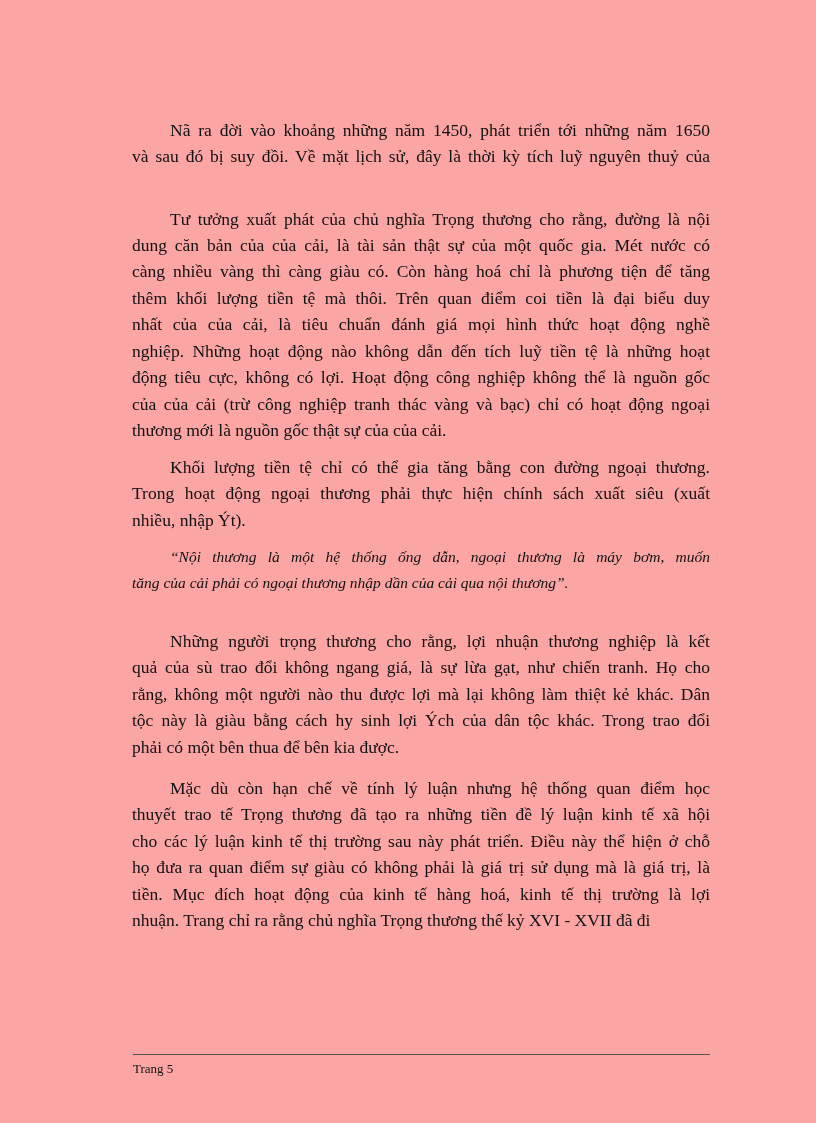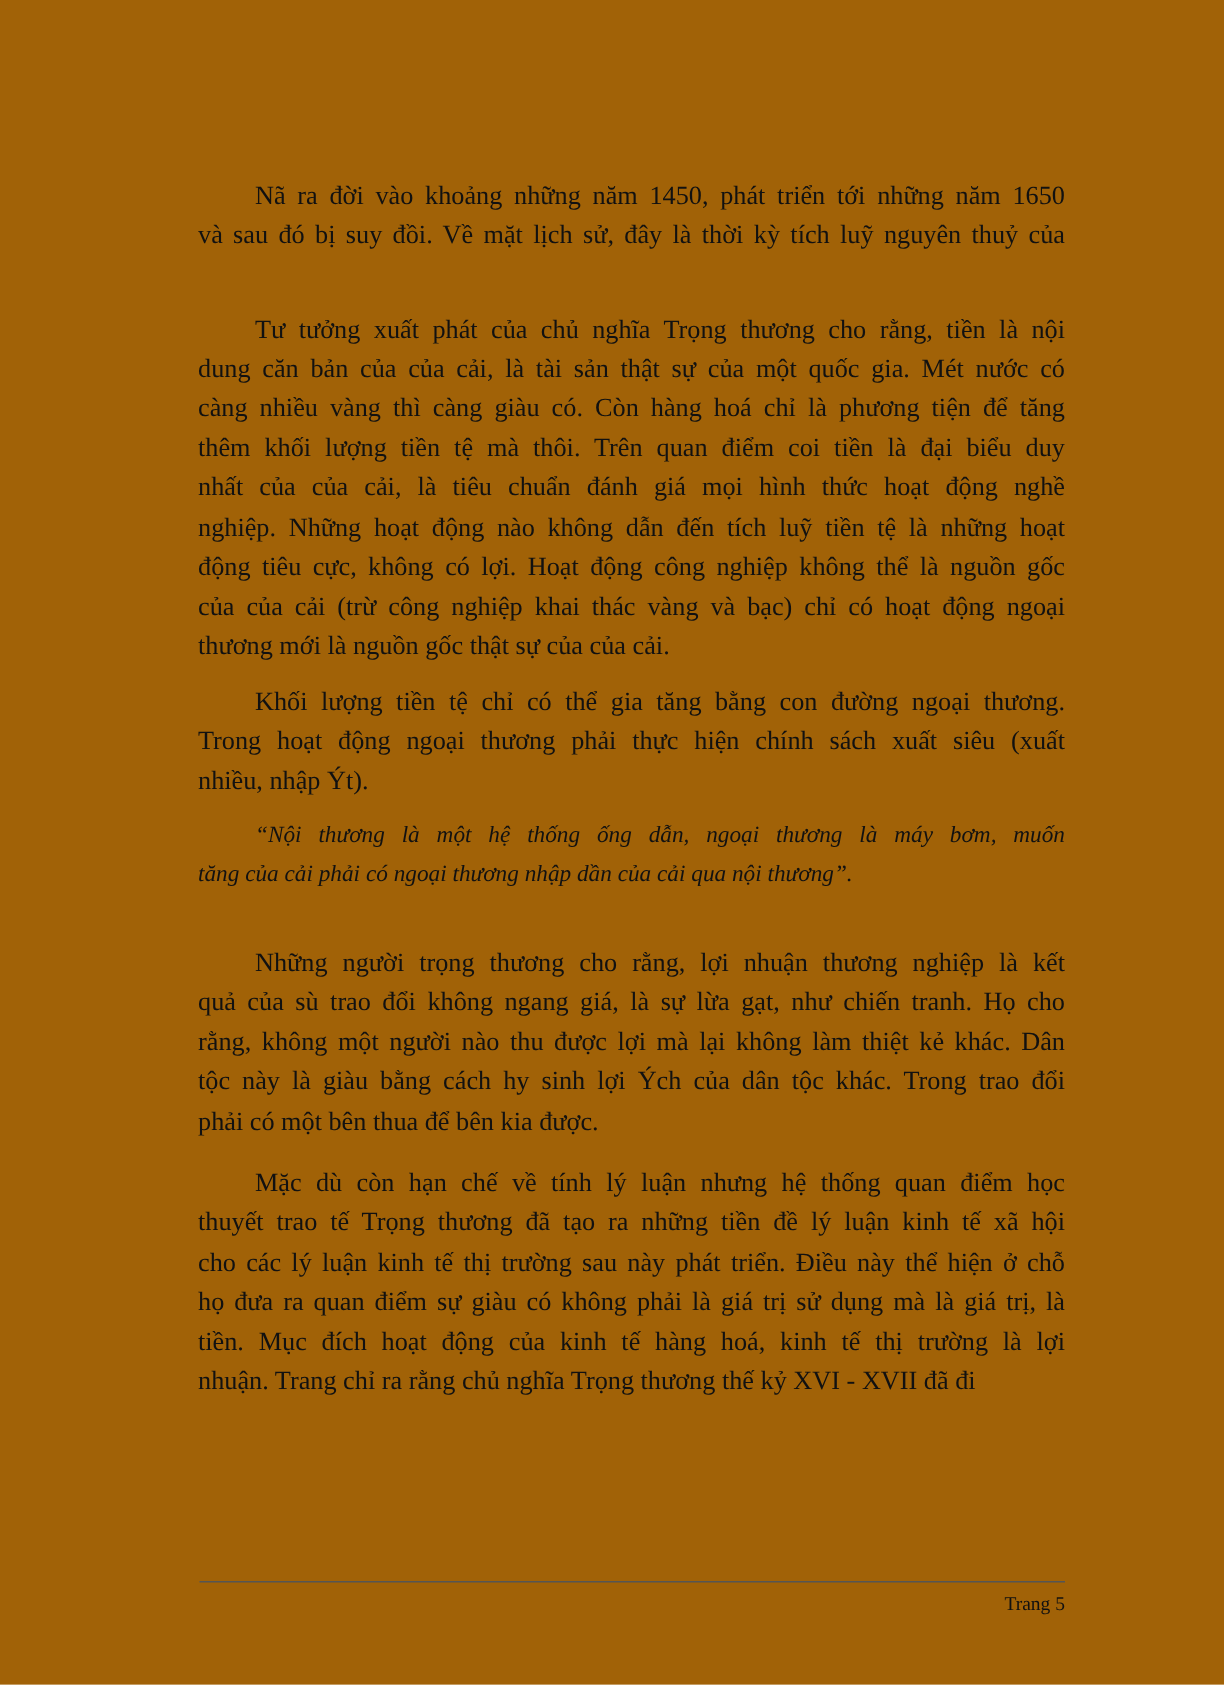--- a/index.html
+++ b/index.html
@@ -1,17 +1,17 @@
 <!DOCTYPE html>
 <html><head>
 <meta charset="utf-8">
 <style>
   html, body { margin: 0; padding: 0; background: #ffffff; }
   body { width: 816px; height: 1123px; position: relative; overflow: hidden; }
-  .page { position: absolute; left: 0; top: 0; width: 816px; height: 1123px; background: #a16207; }
+  .page { position: absolute; left: 0; top: 0; width: 816px; height: 1123px; background: #fca5a5; }
   .line {
     position: absolute;
     left: 132px;
     width: 578px;
     font-family: "Liberation Serif", "DejaVu Serif", serif;
     font-size: 17.5px;
     color: #111;
     white-space: nowrap;
     text-align: justify;
     text-align-last: justify;
@@ -19,40 +19,40 @@
     height: 22px;
   }
   .line.indent { left: 170px; width: 540px; }
   .line.last { text-align-last: left; }
   .line.italic { font-style: italic; font-family: Liberation Serif, serif; font-size: 15.5px; }
   .footer-rule {
     position: absolute; left: 133px; top: 1054px; width: 577px; height: 0;
     border-top: 1px solid #555;
   }
   .footer-text {
-    position: absolute; left: 133px; top: 1061px; width: 577px; text-align: right;
+    position: absolute; left: 133px; top: 1061px; width: 577px; text-align: left;
     font-family: "Liberation Serif", serif; font-size: 13px; color: #111;
   }
 </style>
 </head>
 <body>
 
 <div class="page">
 
   <div class="line indent" style="top:119px">Nã ra đời vào khoảng những năm 1450, phát triển tới những năm 1650</div>
   <div class="line" style="top:145px">và sau đó bị suy đồi. Về mặt lịch sử, đây là thời kỳ tích luỹ nguyên thuỷ của</div>
 
-  <div class="line indent" style="top:208px">Tư tưởng xuất phát của chủ nghĩa Trọng thương cho rằng, tiền là nội</div>
+  <div class="line indent" style="top:208px">Tư tưởng xuất phát của chủ nghĩa Trọng thương cho rằng, đường là nội</div>
   <div class="line" style="top:234px">dung căn bản của của cải, là tài sản thật sự của một quốc gia. Mét nước có</div>
   <div class="line" style="top:260px">càng nhiều vàng thì càng giàu có. Còn hàng hoá chỉ là phương tiện để tăng</div>
   <div class="line" style="top:287px">thêm khối lượng tiền tệ mà thôi. Trên quan điểm coi tiền là đại biểu duy</div>
   <div class="line" style="top:313px">nhất của của cải, là tiêu chuẩn đánh giá mọi hình thức hoạt động nghề</div>
   <div class="line" style="top:340px">nghiệp. Những hoạt động nào không dẫn đến tích luỹ tiền tệ là những hoạt</div>
   <div class="line" style="top:366px">động tiêu cực, không có lợi. Hoạt động công nghiệp không thể là nguồn gốc</div>
-  <div class="line" style="top:393px">của của cải (trừ công nghiệp khai thác vàng và bạc) chỉ có hoạt động ngoại</div>
+  <div class="line" style="top:393px">của của cải (trừ công nghiệp tranh thác vàng và bạc) chỉ có hoạt động ngoại</div>
   <div class="line last" style="top:419px">thương mới là nguồn gốc thật sự của của cải.</div>
 
   <div class="line indent" style="top:456px">Khối lượng tiền tệ chỉ có thể gia tăng bằng con đường ngoại thương.</div>
   <div class="line" style="top:482px">Trong hoạt động ngoại thương phải thực hiện chính sách xuất siêu (xuất</div>
   <div class="line last" style="top:509px">nhiều, nhập Ýt).</div>
 
   <div class="line indent italic" style="top:546px">“Nội thương là một hệ thống ống dẫn, ngoại thương là máy bơm, muốn</div>
   <div class="line italic last" style="top:572px">tăng của cải phải có ngoại thương nhập dần của cải qua nội thương”.</div>
 
   <div class="line indent" style="top:630px">Những người trọng thương cho rằng, lợi nhuận thương nghiệp là kết</div>

